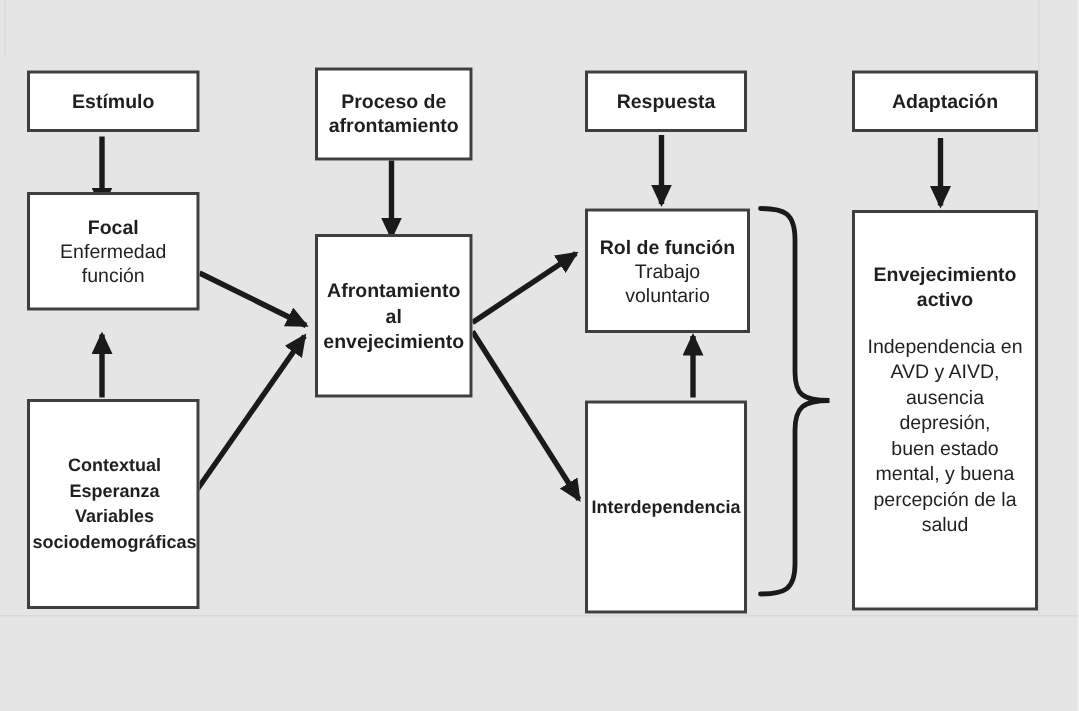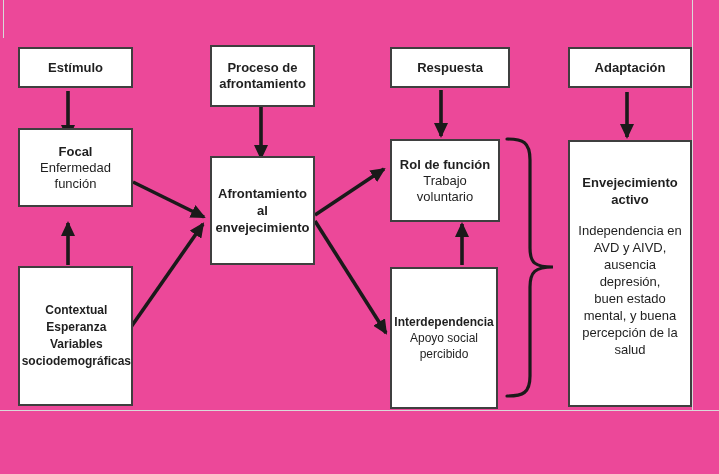--- a/index.html
+++ b/index.html
@@ -1,20 +1,20 @@
 <!DOCTYPE html>
 <html><head>
 <meta charset="utf-8">
 <style>
   html, body { margin: 0; padding: 0; background: #ffffff; }
   .stage {
     position: relative;
     width: 719px;
     height: 474px;
-    background: #ec4899;
+    background: #e5e5e5;
     overflow: hidden;
     font-family: "Liberation Sans", sans-serif;
     color: #1f1f1f;
   }
   .edge { position: absolute; background: #d9d9d9; }
   .edge-left   { left: 3px;   top: 0;     width: 1px;   height: 38px; }
   .edge-right  { left: 692px; top: 0;     width: 1px;   height: 410px; }
   .edge-bottom { left: 0;     top: 410px; width: 719px; height: 1px; }
 
   svg.connectors { position: absolute; left: 0; top: 0; pointer-events: none; }
@@ -33,21 +33,21 @@
     font-size: 13px;
   }
   .box .t { font-weight: 700; white-space: pre-line; }
   .box .b { font-weight: 400; white-space: pre-line; }
 
   .hdr { font-weight: 700; }
   .hdr .t { white-space: normal; padding: 0 6px; }
 
   #hdr-estimulo      { left: 18px;  top: 47px;  width: 115px; height: 41px; }
   #hdr-proceso       { left: 210px; top: 45px;  width: 105px; height: 62px; }
-  #hdr-respuesta     { left: 390px; top: 47px;  width: 120px; height: 41px; }
+  #hdr-respuesta     { left: 390px; top: 47px;  width: 108px; height: 41px; }
   #hdr-adaptacion    { left: 568px; top: 47px;  width: 124px; height: 41px; }
 
   #box-focal         { left: 18px;  top: 128px; width: 115px; height: 79px; }
   #box-contextual    { left: 18px;  top: 266px; width: 115px; height: 140px; font-size: 12px; line-height: 17px; align-items: flex-end; }
   #box-afrontamiento { left: 210px; top: 156px; width: 105px; height: 109px; line-height: 17px; }
   #box-rol           { left: 390px; top: 139px; width: 110px; height: 83px; }
   #box-interdep      { left: 390px; top: 267px; width: 108px; height: 142px; font-size: 12px; line-height: 16px; }
   #box-envejecimiento{
     left: 568px; top: 140px; width: 124px; height: 267px;
     justify-content: flex-start;
@@ -119,22 +119,20 @@
   </div>
 
   <div class="box" id="box-rol">
     <div class="t">Rol de función</div>
     <div class="b">Trabajo
 voluntario</div>
   </div>
 
   <div class="box" id="box-interdep">
     <div class="t">Interdependencia</div>
-    <div class="b">Apoyo social
-percibido</div>
   </div>
 
   <div class="box" id="box-envejecimiento">
     <div class="t">Envejecimiento
 activo</div>
     <div class="b">Independencia en
 AVD y AIVD,
 ausencia
 depresión,
 buen estado

